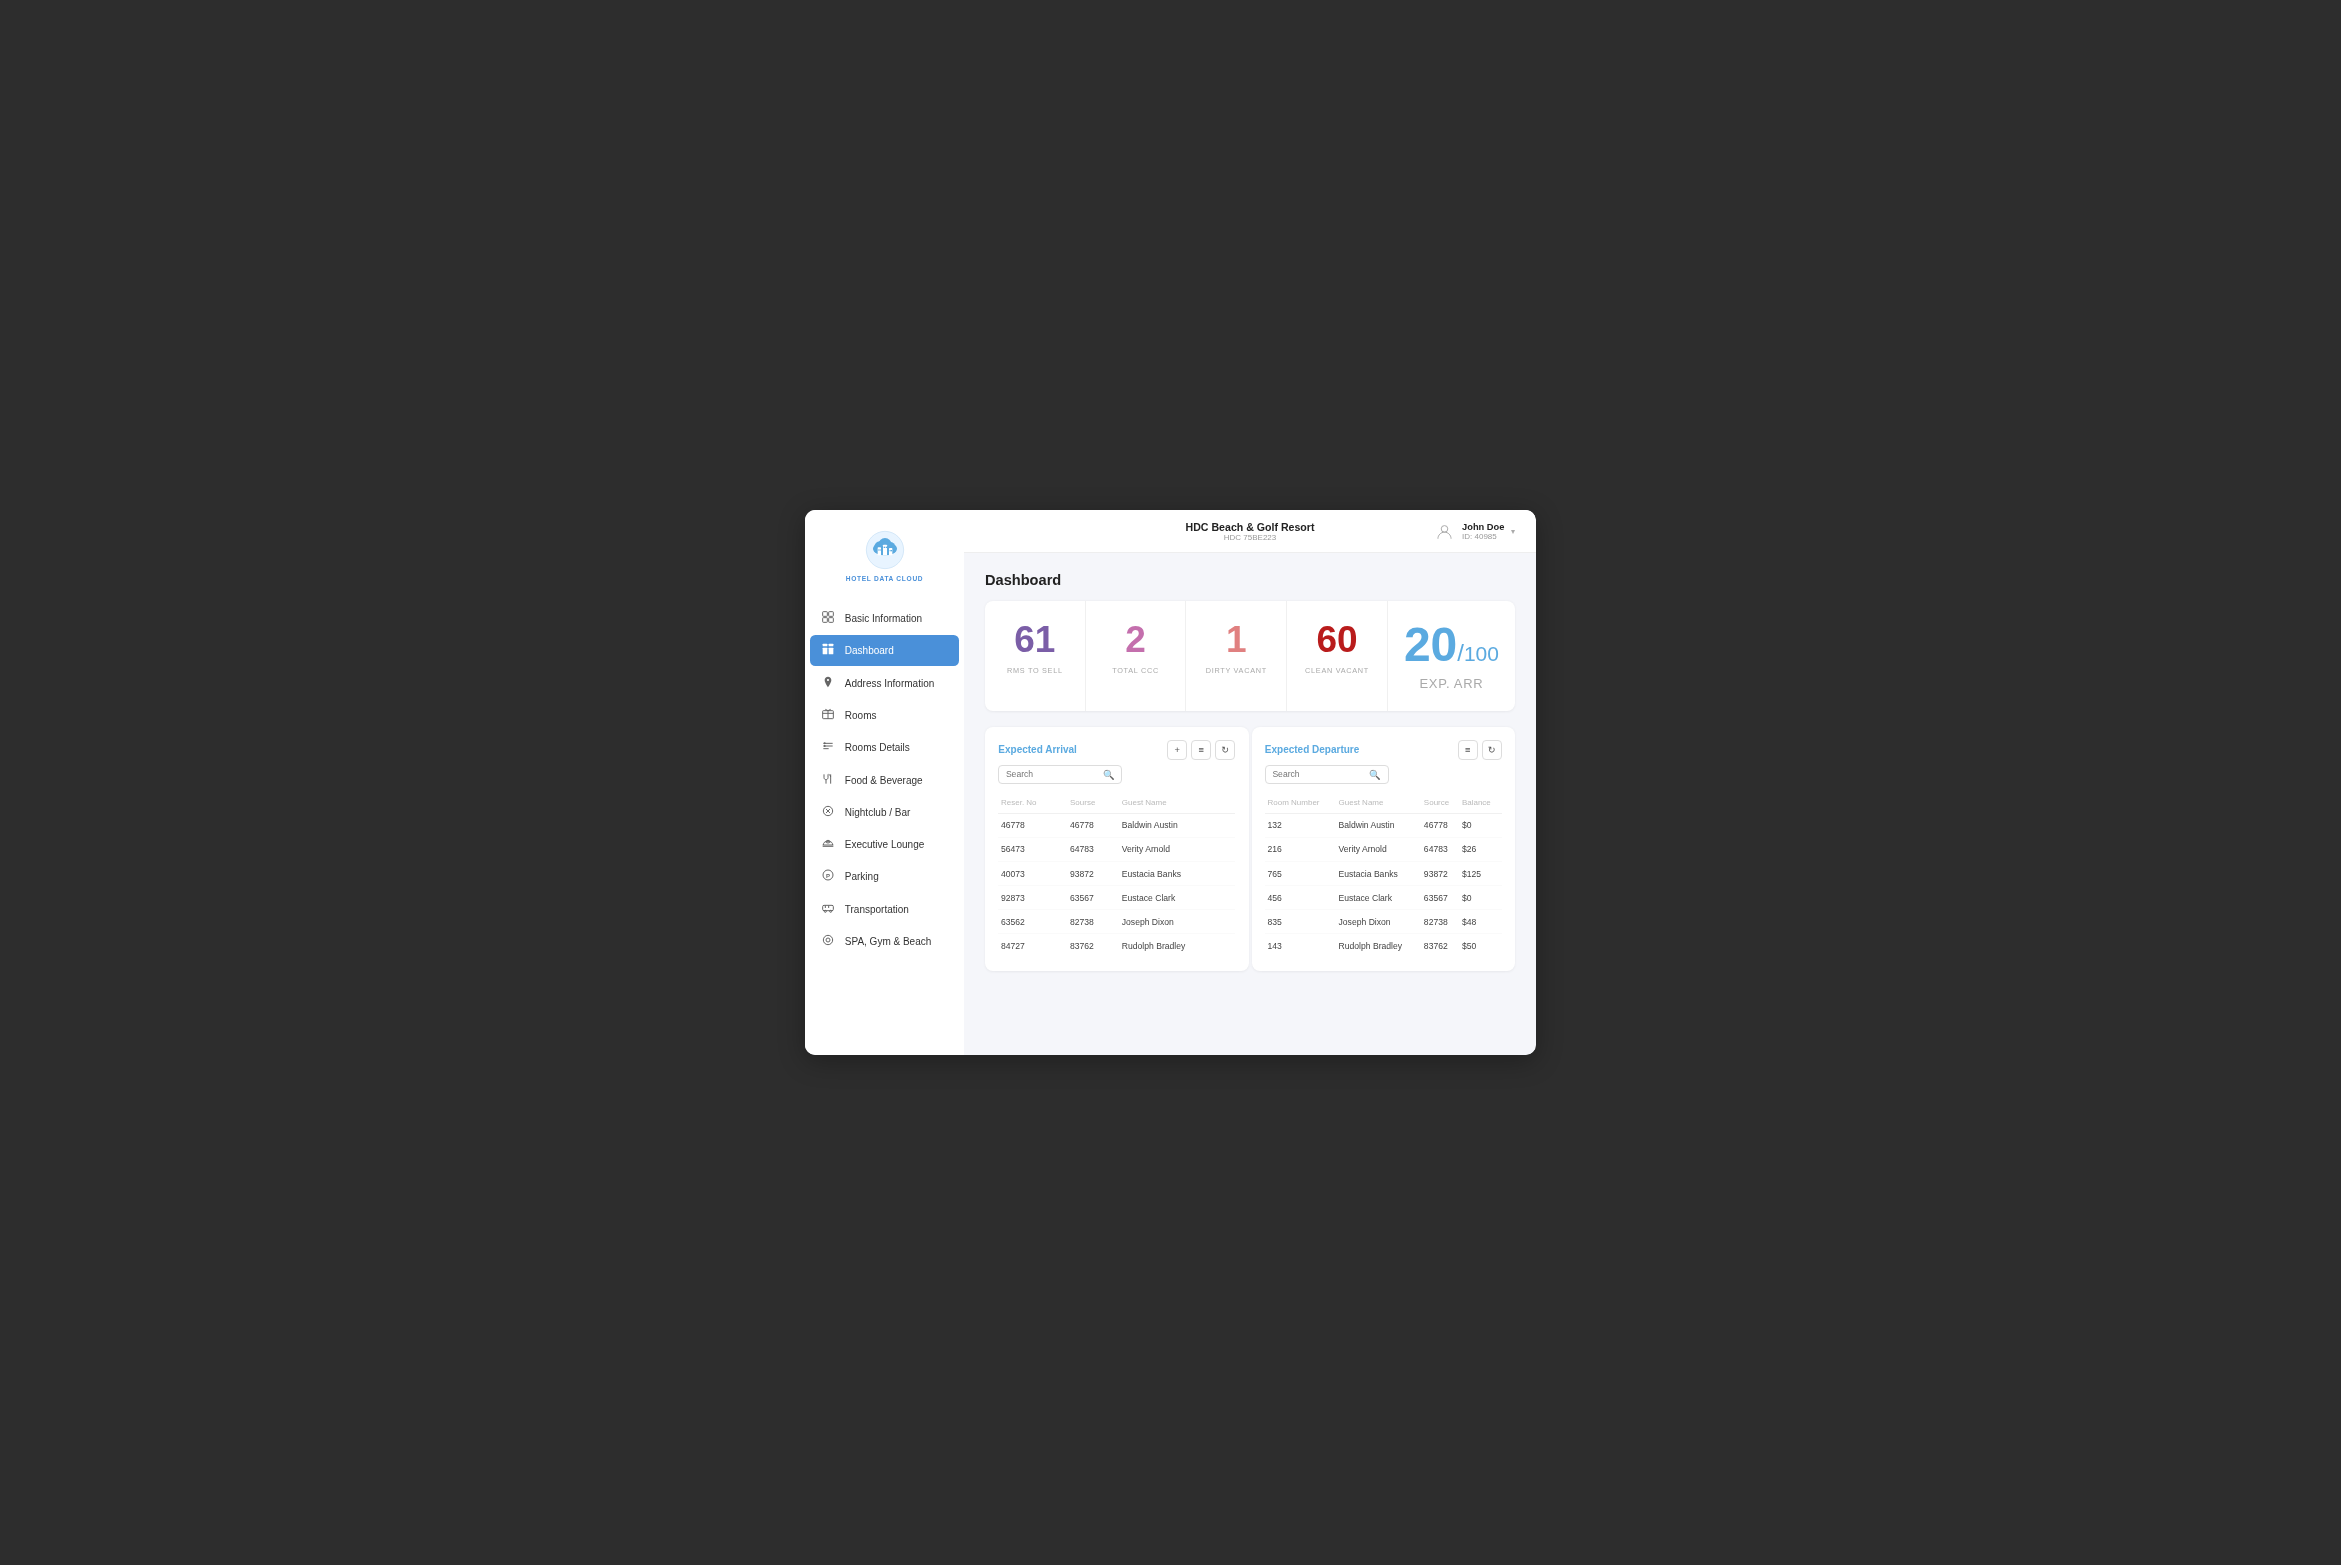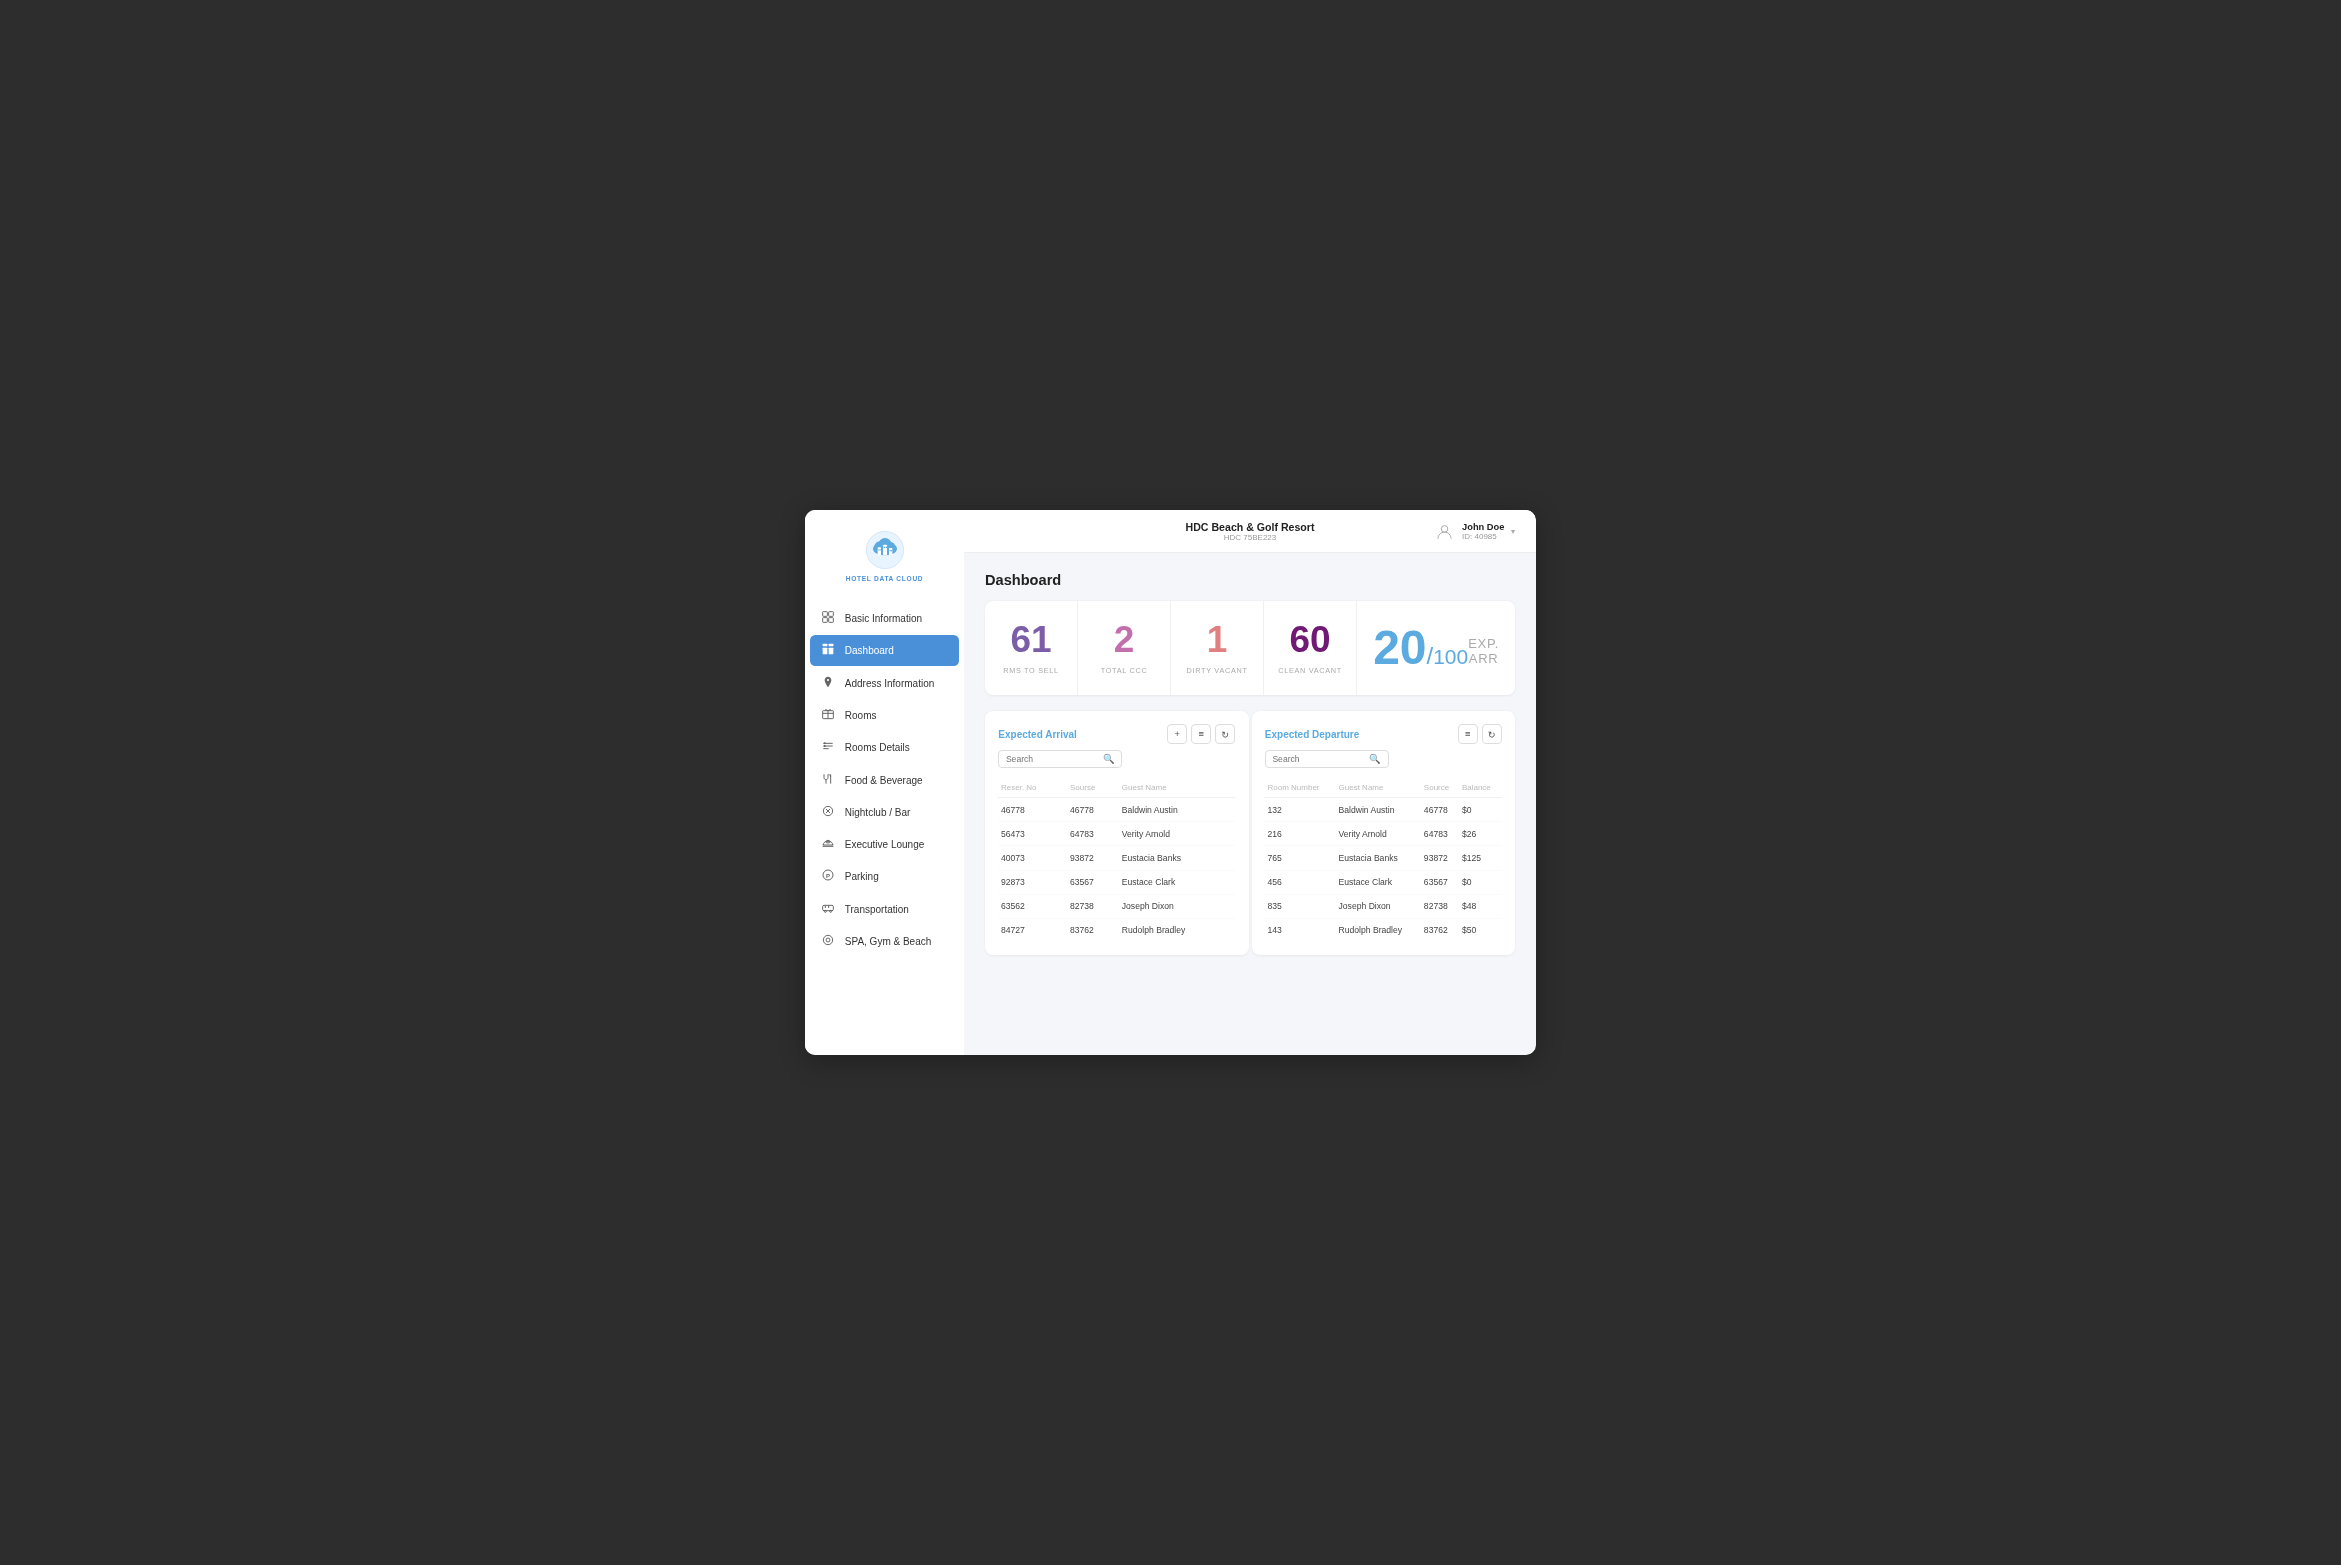--- a/index.html
+++ b/index.html
@@ -163,34 +163,35 @@
     .stat-card:last-child { border-right: none; }
     .stat-number {
       font-size: 37px;
       font-weight: 700;
       line-height: 1;
       margin-bottom: 8px;
     }
     .stat-number.purple { color: #7b5ea7; }
     .stat-number.pink { color: #c46fad; }
     .stat-number.salmon { color: #e08080; }
-    .stat-number.green { color: #701a75; }
+    .stat-number.green { color: #b91c1c; }
     .stat-label {
       font-size: 7.3px;
       color: #aaa;
       letter-spacing: 0.7px;
       font-weight: 500;
       text-transform: uppercase;
     }
     .stat-card-exp {
       flex: 1.2;
       padding: 20px 16px;
       text-align: center;
       display: flex;
       align-items: center;
+      flex-direction: column;
     }
     .exp-arr-number {
       display: flex;
       align-items: baseline;
       gap: 0;
     }
     .exp-big { font-size: 48px; font-weight: 700; color: #5baae0; line-height: 1; }
     .exp-slash { font-size: 24px; color: #5baae0; font-weight: 400; }
     .exp-total { font-size: 21px; color: #5baae0; font-weight: 400; }
     .exp-label { font-size: 13px; color: #aaa; letter-spacing: 0.7px; margin-top: 6.6px; text-transform: uppercase; }

